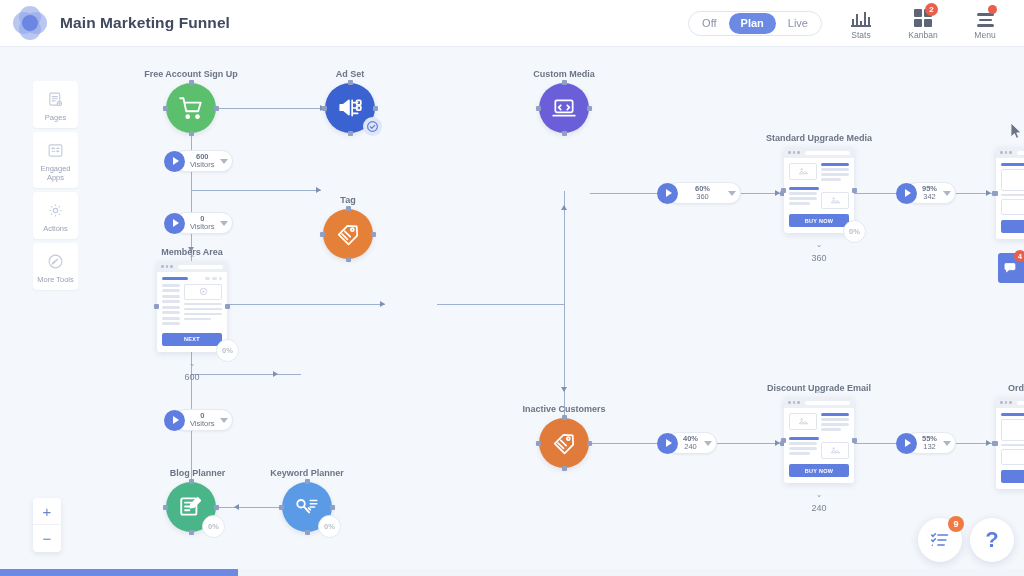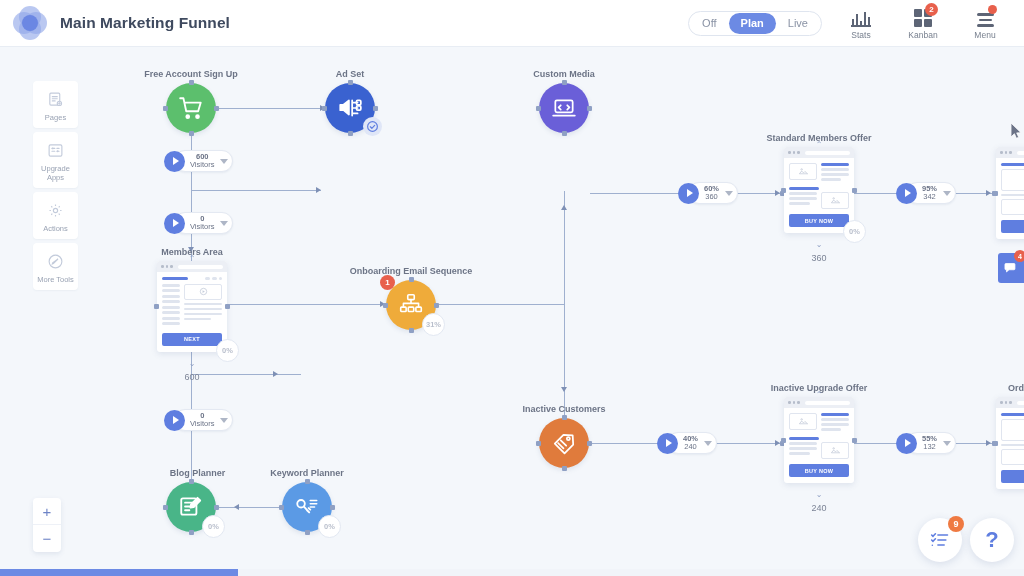--- a/index.html
+++ b/index.html
@@ -304,20 +304,34 @@
             <circle cx="18" cy="20" r="1.3" fill="#fff"></circle>
           <path d="M2 3h3l2.6 12h11l2.4-8H6"></path>
         </svg>
         <span class="nub l"></span>
           <span class="nub r"></span>
           <span class="nub t"></span>
           <span class="nub b"></span>
       </div>
     </div>
 
+    <div class="node" style="left:323px; top:162px;">
+      <div class="node-label" style="top:-14px;">Tag</div>
+      <div class="circle" style="background:#e58038;">
+        <svg viewBox="0 0 24 24" fill="none" stroke="#fff" stroke-width="1.6" stroke-linecap="round" stroke-linejoin="round">
+          <path d="M3.5 12.5l8-8 8.5.5.5 8.5-8 8z"></path>
+            <circle cx="16" cy="8" r="1.4"></circle>
+          <path d="M6.5 12l5 5M9 9.5l5 5"></path>
+        </svg>
+        <span class="nub l"></span>
+          <span class="nub r"></span>
+          <span class="nub t"></span>
+          <span class="nub b"></span>
+      </div>
+    </div>
 
     <div class="node" style="left:539px; top:36px;">
       <div class="node-label" style="top:-14px;">Custom Media</div>
       <div class="circle" style="background:#6a5fd8;">
         <svg viewBox="0 0 24 24" fill="none" stroke="#fff" stroke-width="1.6" stroke-linecap="round" stroke-linejoin="round">
           <rect x="4" y="5" width="16" height="11" rx="1.5"></rect>
             <path d="M2 19h20M9 9.5L7 11.5l2 2M15 9.5l2 2-2 2"></path>
         </svg>
         <span class="nub l"></span>
           <span class="nub r"></span>
@@ -335,38 +349,20 @@
             <circle cx="16" cy="8" r="1.4"></circle>
           <path d="M6.5 12l5 5M9 9.5l5 5"></path>
         </svg>
         <span class="nub l"></span>
           <span class="nub r"></span>
           <span class="nub t"></span>
           <span class="nub b"></span>
       </div>
     </div>
 
-    <div class="node" style="left:386px; top:233px;">
-      <div class="node-label" style="top:-14px;">Onboarding Email Sequence</div>
-      <div class="circle" style="background:#efab3a;">
-        <svg viewBox="0 0 24 24" fill="none" stroke="#fff" stroke-width="1.5" stroke-linecap="round" stroke-linejoin="round">
-          <rect x="9" y="2.5" width="6" height="4.5" rx="1"></rect>
-          <path d="M12 7v3.5M5 14v-3.5h14V14"></path>
-          <rect x="2.5" y="14" width="5" height="4" rx=".7"></rect>
-          <rect x="9.5" y="14" width="5" height="4" rx=".7"></rect>
-          <rect x="16.5" y="14" width="5" height="4" rx=".7"></rect>
-        </svg>
-        <span class="nub l"></span>
-          <span class="nub r"></span>
-          <span class="nub t"></span>
-          <span class="nub b"></span>
-        <div class="num-badge">1</div>
-        <div class="pct-badge">31%</div>
-      </div>
-    </div>
 
 
     <div class="node" style="left:166px; top:435px;">
       <div class="node-label" style="top:-14px;padding-left:13px;">Blog Planner</div>
       <div class="circle" style="background:#49b588;">
         <svg viewBox="0 0 24 24" fill="none" stroke="#fff" stroke-width="1.7" stroke-linecap="round" stroke-linejoin="round">
           <rect x="3" y="4" width="14" height="15" rx="1.5"></rect>
             <path d="M6.5 8h7M6.5 11.5h7M6.5 15h4"></path>
           <path d="M18 3.5l2.5 2.5-6 6-3 .5.5-3z" fill="#fff"></path>
         </svg>
@@ -441,21 +437,21 @@
         <div class="cta">NEXT</div>
         <div class="card-pct">0%</div>
         <span class="nub l" style="top:50%"></span>
           <span class="nub r" style="top:50%"></span>
       </div>
       <div class="anchor-b" style="bottom:-16px;">⌄</div>
       <div class="card-count" style="bottom:-30px;">600</div>
     </div>
 
     <div class="node" style="left:784px; top:100px;">
-      <div class="node-label" style="top:-14px;">Standard Members Offer</div>
+      <div class="node-label" style="top:-14px;">Standard Upgrade Media</div>
       <div class="anchor-t" style="top:-7px;">⌃</div>
       <div class="page-card">
         <div class="pc-bar">
             <i></i>
             <i></i>
             <i></i>
             <div class="url"></div>
           </div>
         <div class="pc-body">
           <div style="display:flex; gap:4px; margin-bottom:4px;">
@@ -490,21 +486,21 @@
         <div class="cta">BUY NOW</div>
         <div class="card-pct">0%</div>
         <span class="nub l" style="top:50%"></span>
           <span class="nub r" style="top:50%"></span>
       </div>
       <div class="anchor-b" style="bottom:-16px;">⌄</div>
       <div class="card-count" style="bottom:-30px;">360</div>
     </div>
 
     <div class="node" style="left:784px; top:350px;">
-      <div class="node-label" style="top:-14px;">Inactive Upgrade Offer</div>
+      <div class="node-label" style="top:-14px;">Discount Upgrade Email</div>
       <div class="anchor-t" style="top:-7px;">⌃</div>
       <div class="page-card">
         <div class="pc-bar">
             <i></i>
             <i></i>
             <i></i>
             <div class="url"></div>
           </div>
         <div class="pc-body">
           <div style="display:flex; gap:4px; margin-bottom:4px;">
@@ -607,21 +603,21 @@
 
     <div class="pill" style="left:174px; top:362px;">
       <div class="play"></div>
       <div class="txt">
           <b>0</b>
           <s>Visitors</s>
         </div>
       <div class="caret"></div>
     </div>
 
-    <div class="pill" style="left:688px; top:135px;">
+    <div class="pill" style="left:667px; top:135px;gap:12px;">
       <div class="play"></div>
       <div class="txt">
           <b>60%</b>
           <s>360</s>
         </div>
       <div class="caret"></div>
     </div>
 
     <div class="pill" style="left:906px; top:135px;">
       <div class="play"></div>
@@ -666,21 +662,21 @@
     </div>
     <div class="rail-item">
       <div class="ri">
         <svg viewBox="0 0 24 24" width="17" height="17" fill="none" stroke="#c3cbdb" stroke-width="1.6" stroke-linecap="round">
           <rect x="3" y="4" width="18" height="16" rx="2"></rect>
             <path d="M7 9h4M7 13h4M14 9h3M14 13h3"></path>
           <circle cx="8" cy="9" r="1.3" fill="#c3cbdb" stroke="none"></circle>
             <circle cx="15" cy="13" r="1.3" fill="#c3cbdb" stroke="none"></circle>
         </svg>
       </div>
-      <div class="rl">Upgrade Apps</div>
+      <div class="rl">Engaged Apps</div>
     </div>
     <div class="rail-item">
       <div class="ri">
         <svg viewBox="0 0 24 24" width="17" height="17" fill="none" stroke="#c3cbdb" stroke-width="1.6">
           <circle cx="12" cy="12" r="3"></circle>
           <path d="M12 3.5v2M12 18.5v2M3.5 12h2M18.5 12h2M6 6l1.5 1.5M16.5 16.5L18 18M18 6l-1.5 1.5M7.5 16.5L6 18"></path>
         </svg>
       </div>
       <div class="rl">Actions</div>
     </div>

